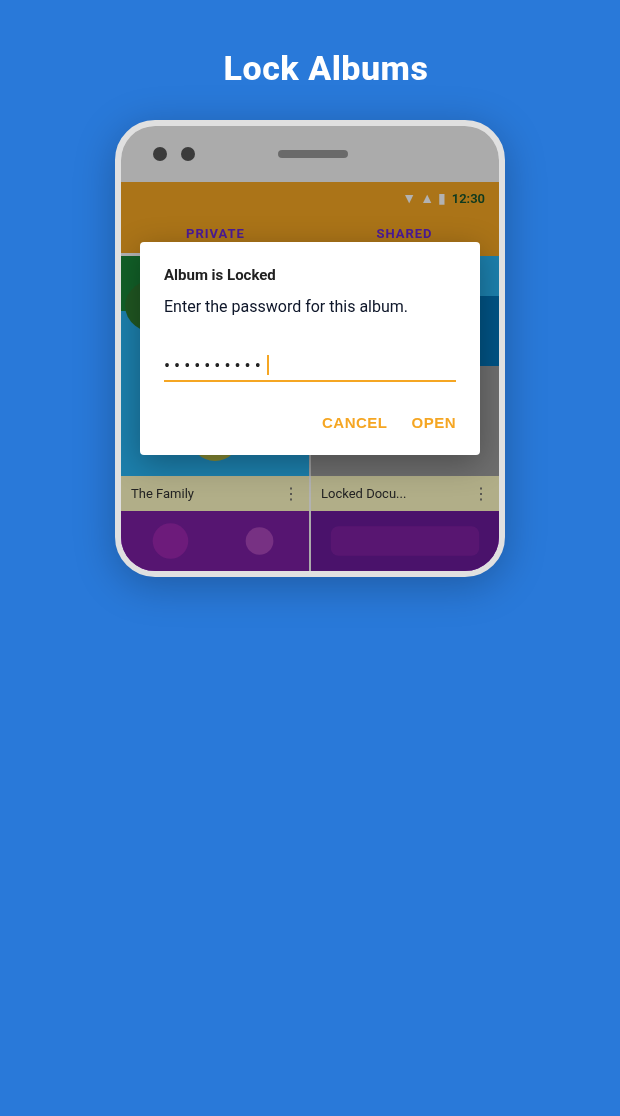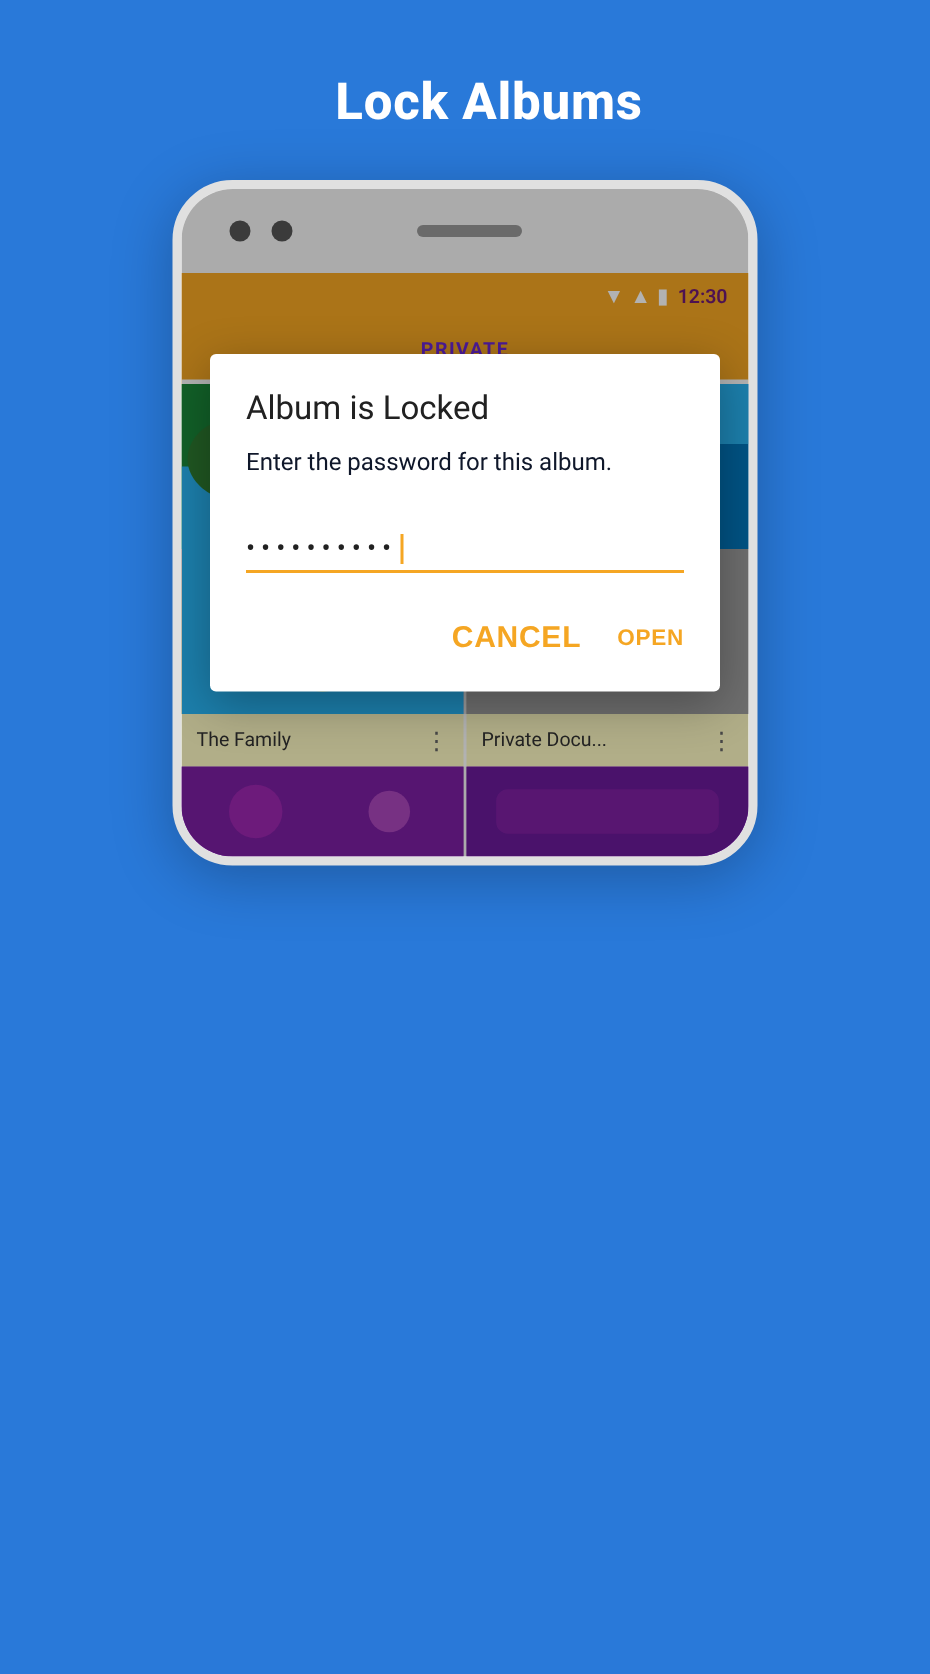--- a/index.html
+++ b/index.html
@@ -86,21 +86,21 @@
       background: #F5A623;
       height: 32px;
       display: flex;
       align-items: center;
       justify-content: flex-end;
       padding: 0 14px;
       gap: 6px;
     }
 
     .status-time {
-      color: #701a75;
+      color: #14532d;
       font-size: 13px;
       font-weight: 600;
     }
 
     .status-icons {
       display: flex;
       align-items: center;
       gap: 4px;
     }
 
@@ -221,22 +221,22 @@
     .dialog {
       background: white;
       border-radius: 4px;
       padding: 24px 24px 16px 24px;
       width: 340px;
       box-shadow: 0 8px 32px rgba(0,0,0,0.3);
       margin: 0 10px;
     }
 
     .dialog-title {
-      font-size: 22px;
-      font-weight: 400;
+      font-size: 15px;
+      font-weight: 700;
       color: #212121;
       margin-bottom: 12px;
     }
 
     .dialog-message {
       font-size: 16px;
       color: #0f172a;
       margin-bottom: 32px;
       line-height: 1.4;
     }
@@ -271,21 +271,21 @@
 
     .dialog-buttons {
       display: flex;
       justify-content: flex-end;
       gap: 24px;
       margin-top: 8px;
     }
 
     .btn-cancel {
       color: #F5A623;
-      font-size: 20px;
+      font-size: 15px;
       font-weight: 700;
       background: none;
       border: none;
       cursor: pointer;
       letter-spacing: 0.5px;
       padding: 8px 0;
     }
 
     .btn-open {
       color: #F5A623;
@@ -333,20 +333,21 @@
       <div class="status-icons">
         <span class="status-signal">▼</span>
         <span class="status-signal">▲</span>
         <span class="status-signal">▮</span>
       </div>
       <span class="status-time">12:30</span>
     </div>
 
     <div class="tab-bar">
       <div class="tab active">PRIVATE</div>
+      <div class="tab">SHARED</div>
     </div>
 
     <div class="photo-grid">
       <div class="photo-cell photo-nature">
         
         <svg width="100%" height="100%" viewBox="0 0 190 110" preserveAspectRatio="xMidYMid slice">
           <rect width="190" height="110" fill="#1B8A3A"></rect>
           <rect width="190" height="55" y="55" fill="#29B6F6"></rect>
           <ellipse cx="40" cy="50" rx="35" ry="28" fill="#2E7D32"></ellipse>
           <ellipse cx="100" cy="45" rx="45" ry="32" fill="#43A047"></ellipse>
@@ -405,21 +406,21 @@
         </svg>
       </div>
     </div>
 
     <div class="album-labels">
       <div class="album-label">
         <span class="album-label-text">The Family</span>
         <span class="dots-icon">⋮</span>
       </div>
       <div class="album-label">
-        <span class="album-label-text">Private Docu...</span>
+        <span class="album-label-text">Locked Docu...</span>
         <span class="dots-icon">⋮</span>
       </div>
     </div>
 
     <div class="bottom-row">
       <div class="photo-purple">
         <svg width="100%" height="60" viewBox="0 0 190 60">
           <rect width="190" height="60" fill="#7B1FA2"></rect>
           <circle cx="50" cy="30" r="18" fill="#9C27B0"></circle>
           <circle cx="140" cy="30" r="14" fill="#AB47BC"></circle>

